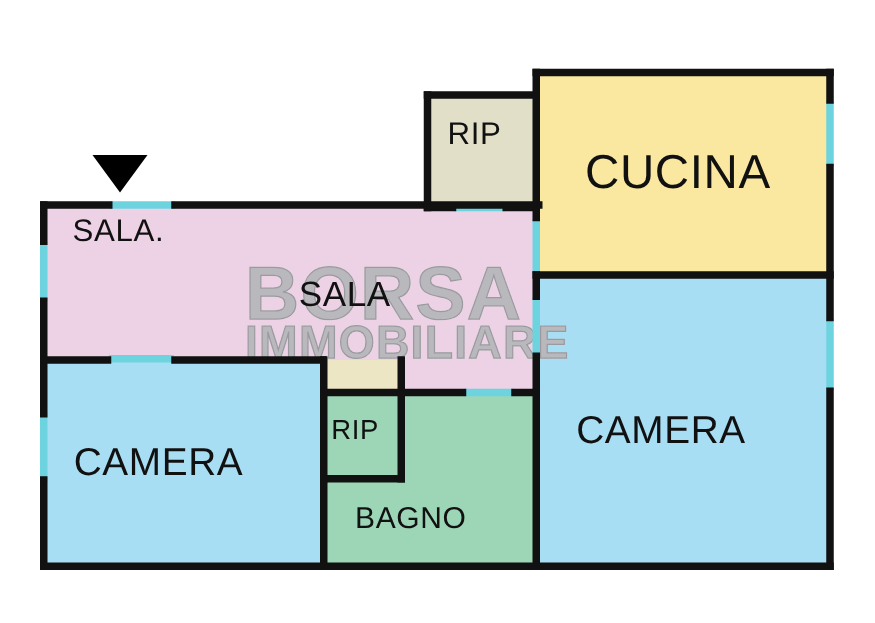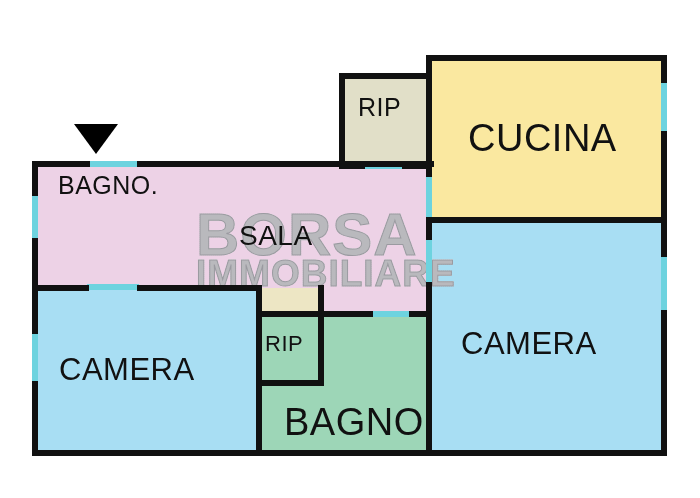--- a/index.html
+++ b/index.html
@@ -140,29 +140,29 @@
   <div class="wall" style="left:256px;top:380px;width:68px;height:6px;"></div>
 
   <div class="wall" style="left:256px;top:380px;width:6px;height:76px;"></div>
 
   <div class="wall" style="left:426px;top:311px;width:6px;height:145px;"></div>
 
   <div class="wall" style="left:32px;top:450px;width:635px;height:6px;"></div>
 
   <div class="entrance-arrow" style="left:74px;top:124px;"></div>
 
-  <div class="room-label" style="left:58px;top:173px;font-size:25px;">BAGNO.</div>
+  <div class="room-label" style="left:58px;top:173px;font-size:25px;">SALA.</div>
 
   <div class="room-label" style="left:239px;top:222px;font-size:28px;">SALA</div>
 
   <div class="room-label" style="left:358px;top:95px;font-size:25px;">RIP</div>
 
   <div class="room-label" style="left:468px;top:119px;font-size:38px;">CUCINA</div>
 
   <div class="room-label" style="left:59px;top:354px;font-size:31px;">CAMERA</div>
 
   <div class="room-label" style="left:265px;top:333px;font-size:22px;">RIP</div>
 
-  <div class="room-label" style="left:284px;top:403px;font-size:38px;">BAGNO</div>
+  <div class="room-label" style="left:284px;top:403px;font-size:24px;">BAGNO</div>
 
   <div class="room-label" style="left:461px;top:328px;font-size:31px;">CAMERA</div>
 
 </div>
 
 </body></html>

